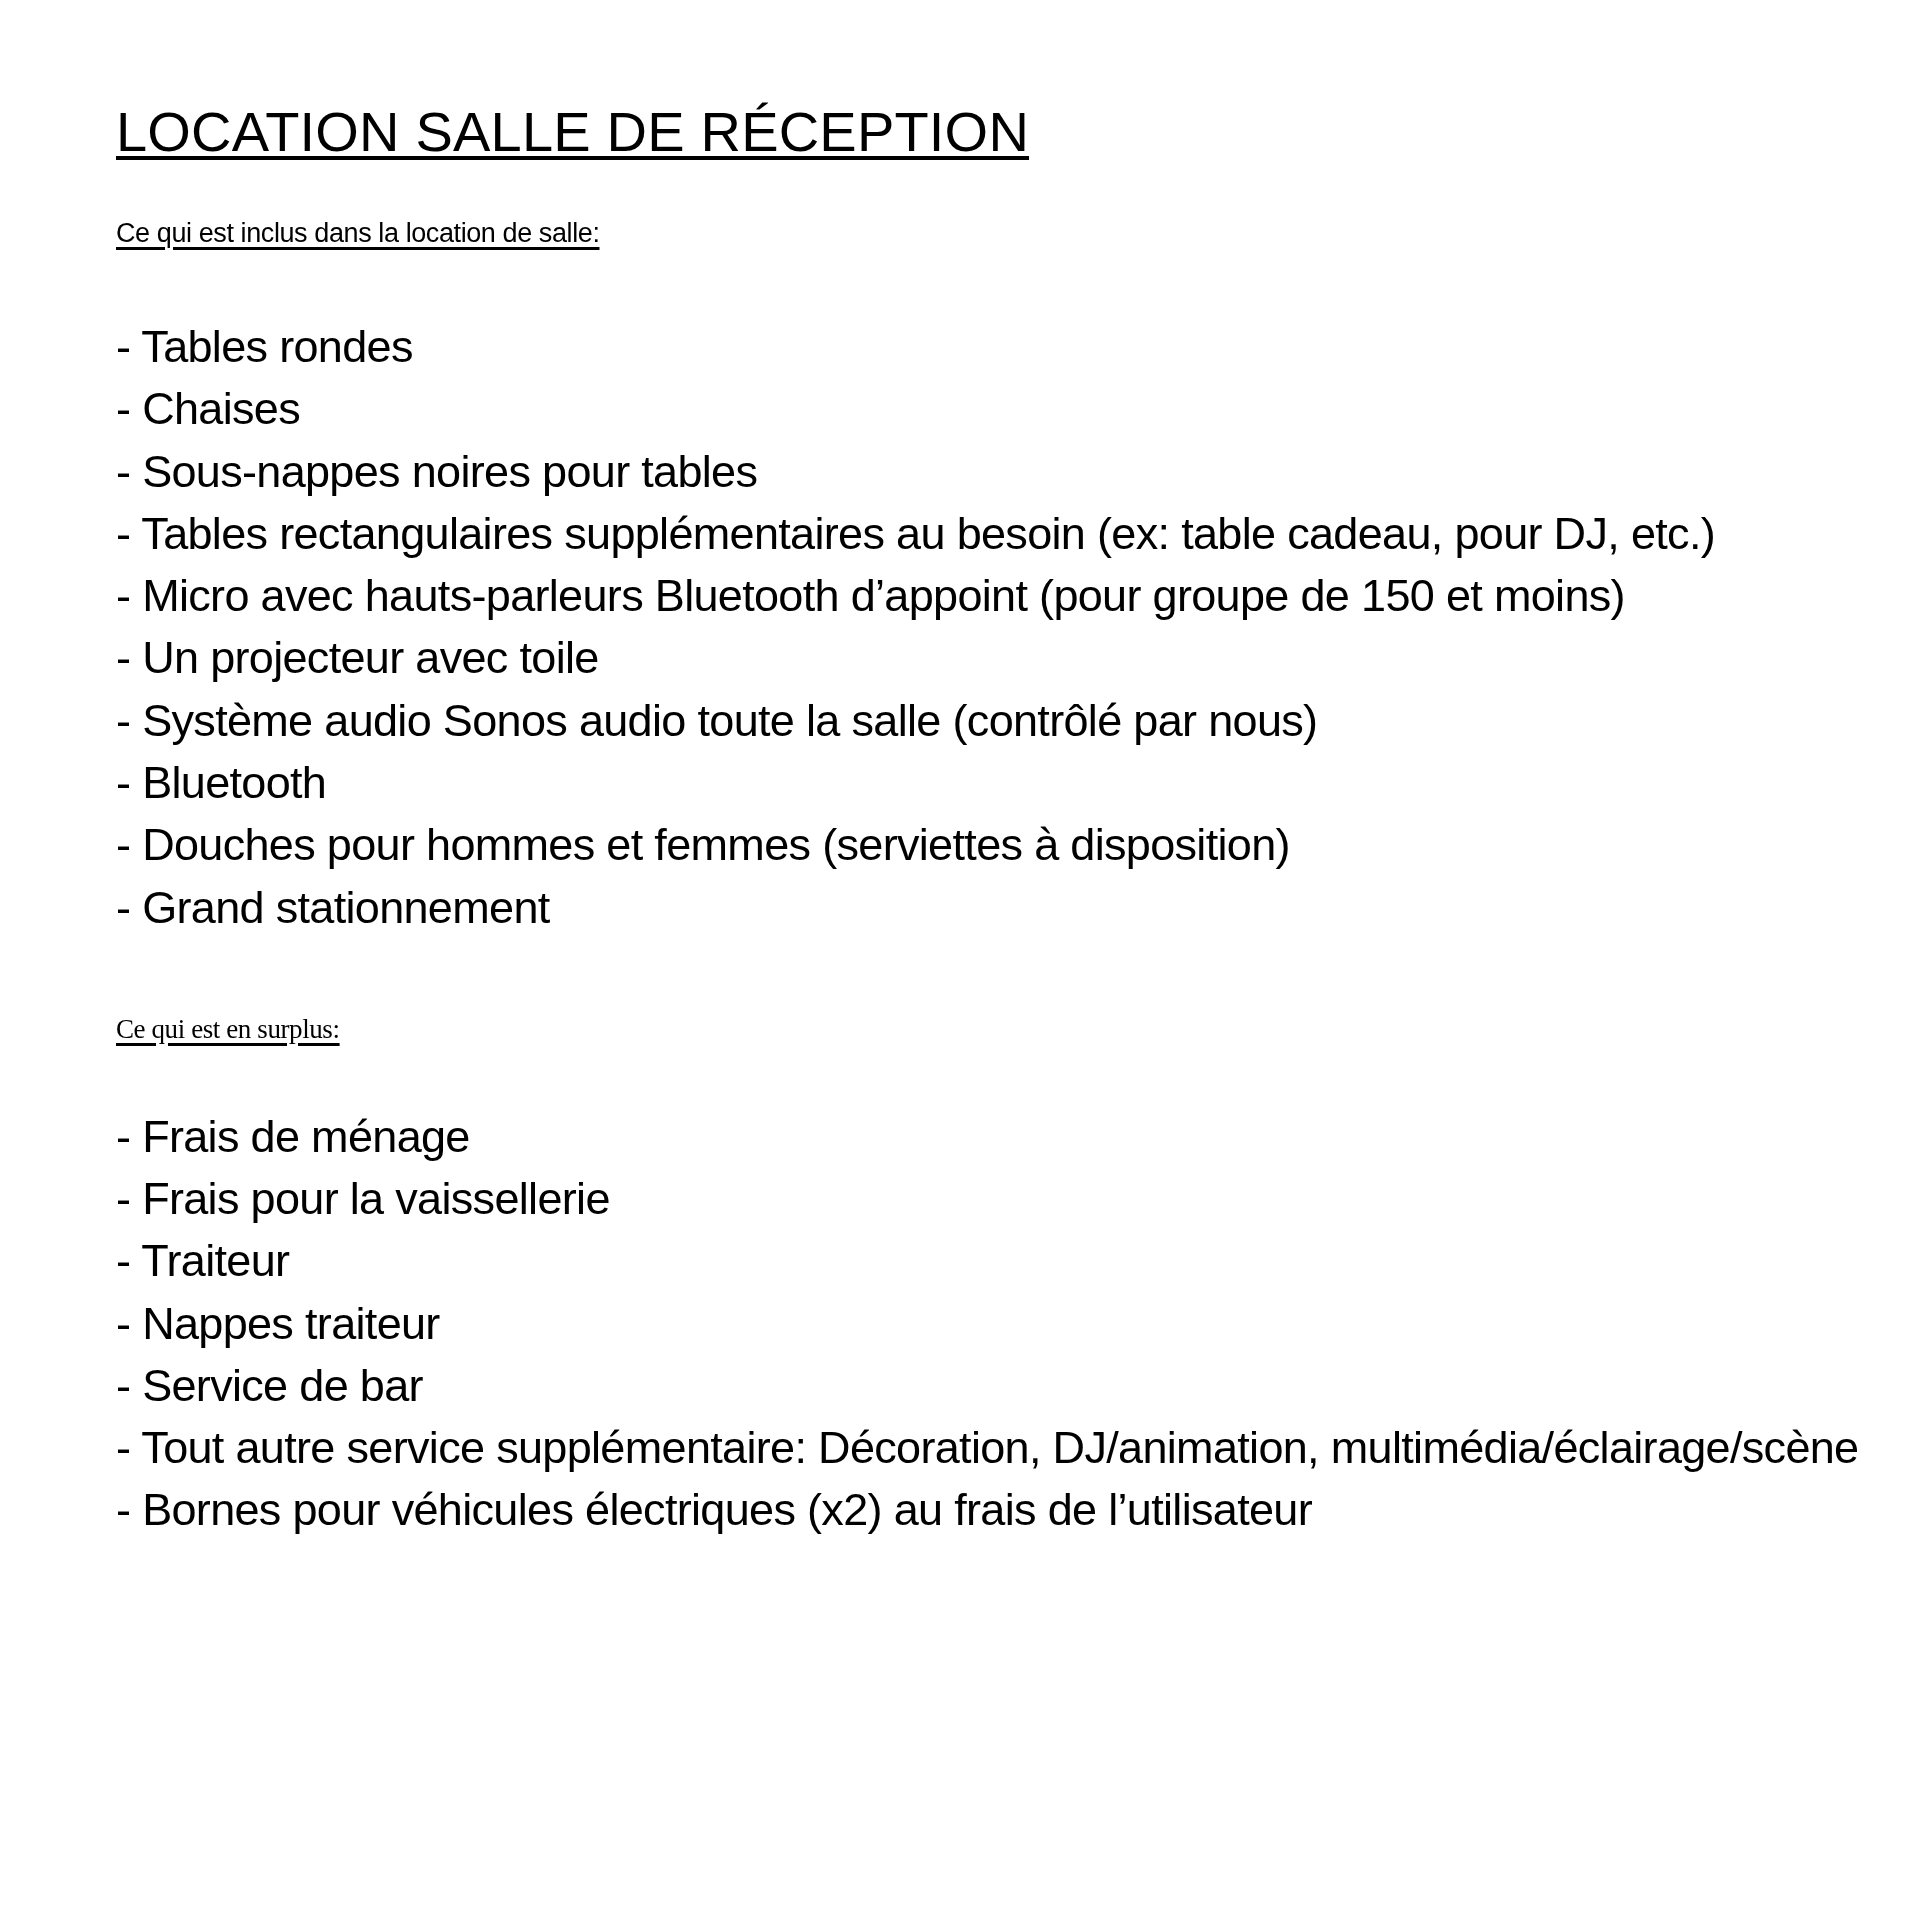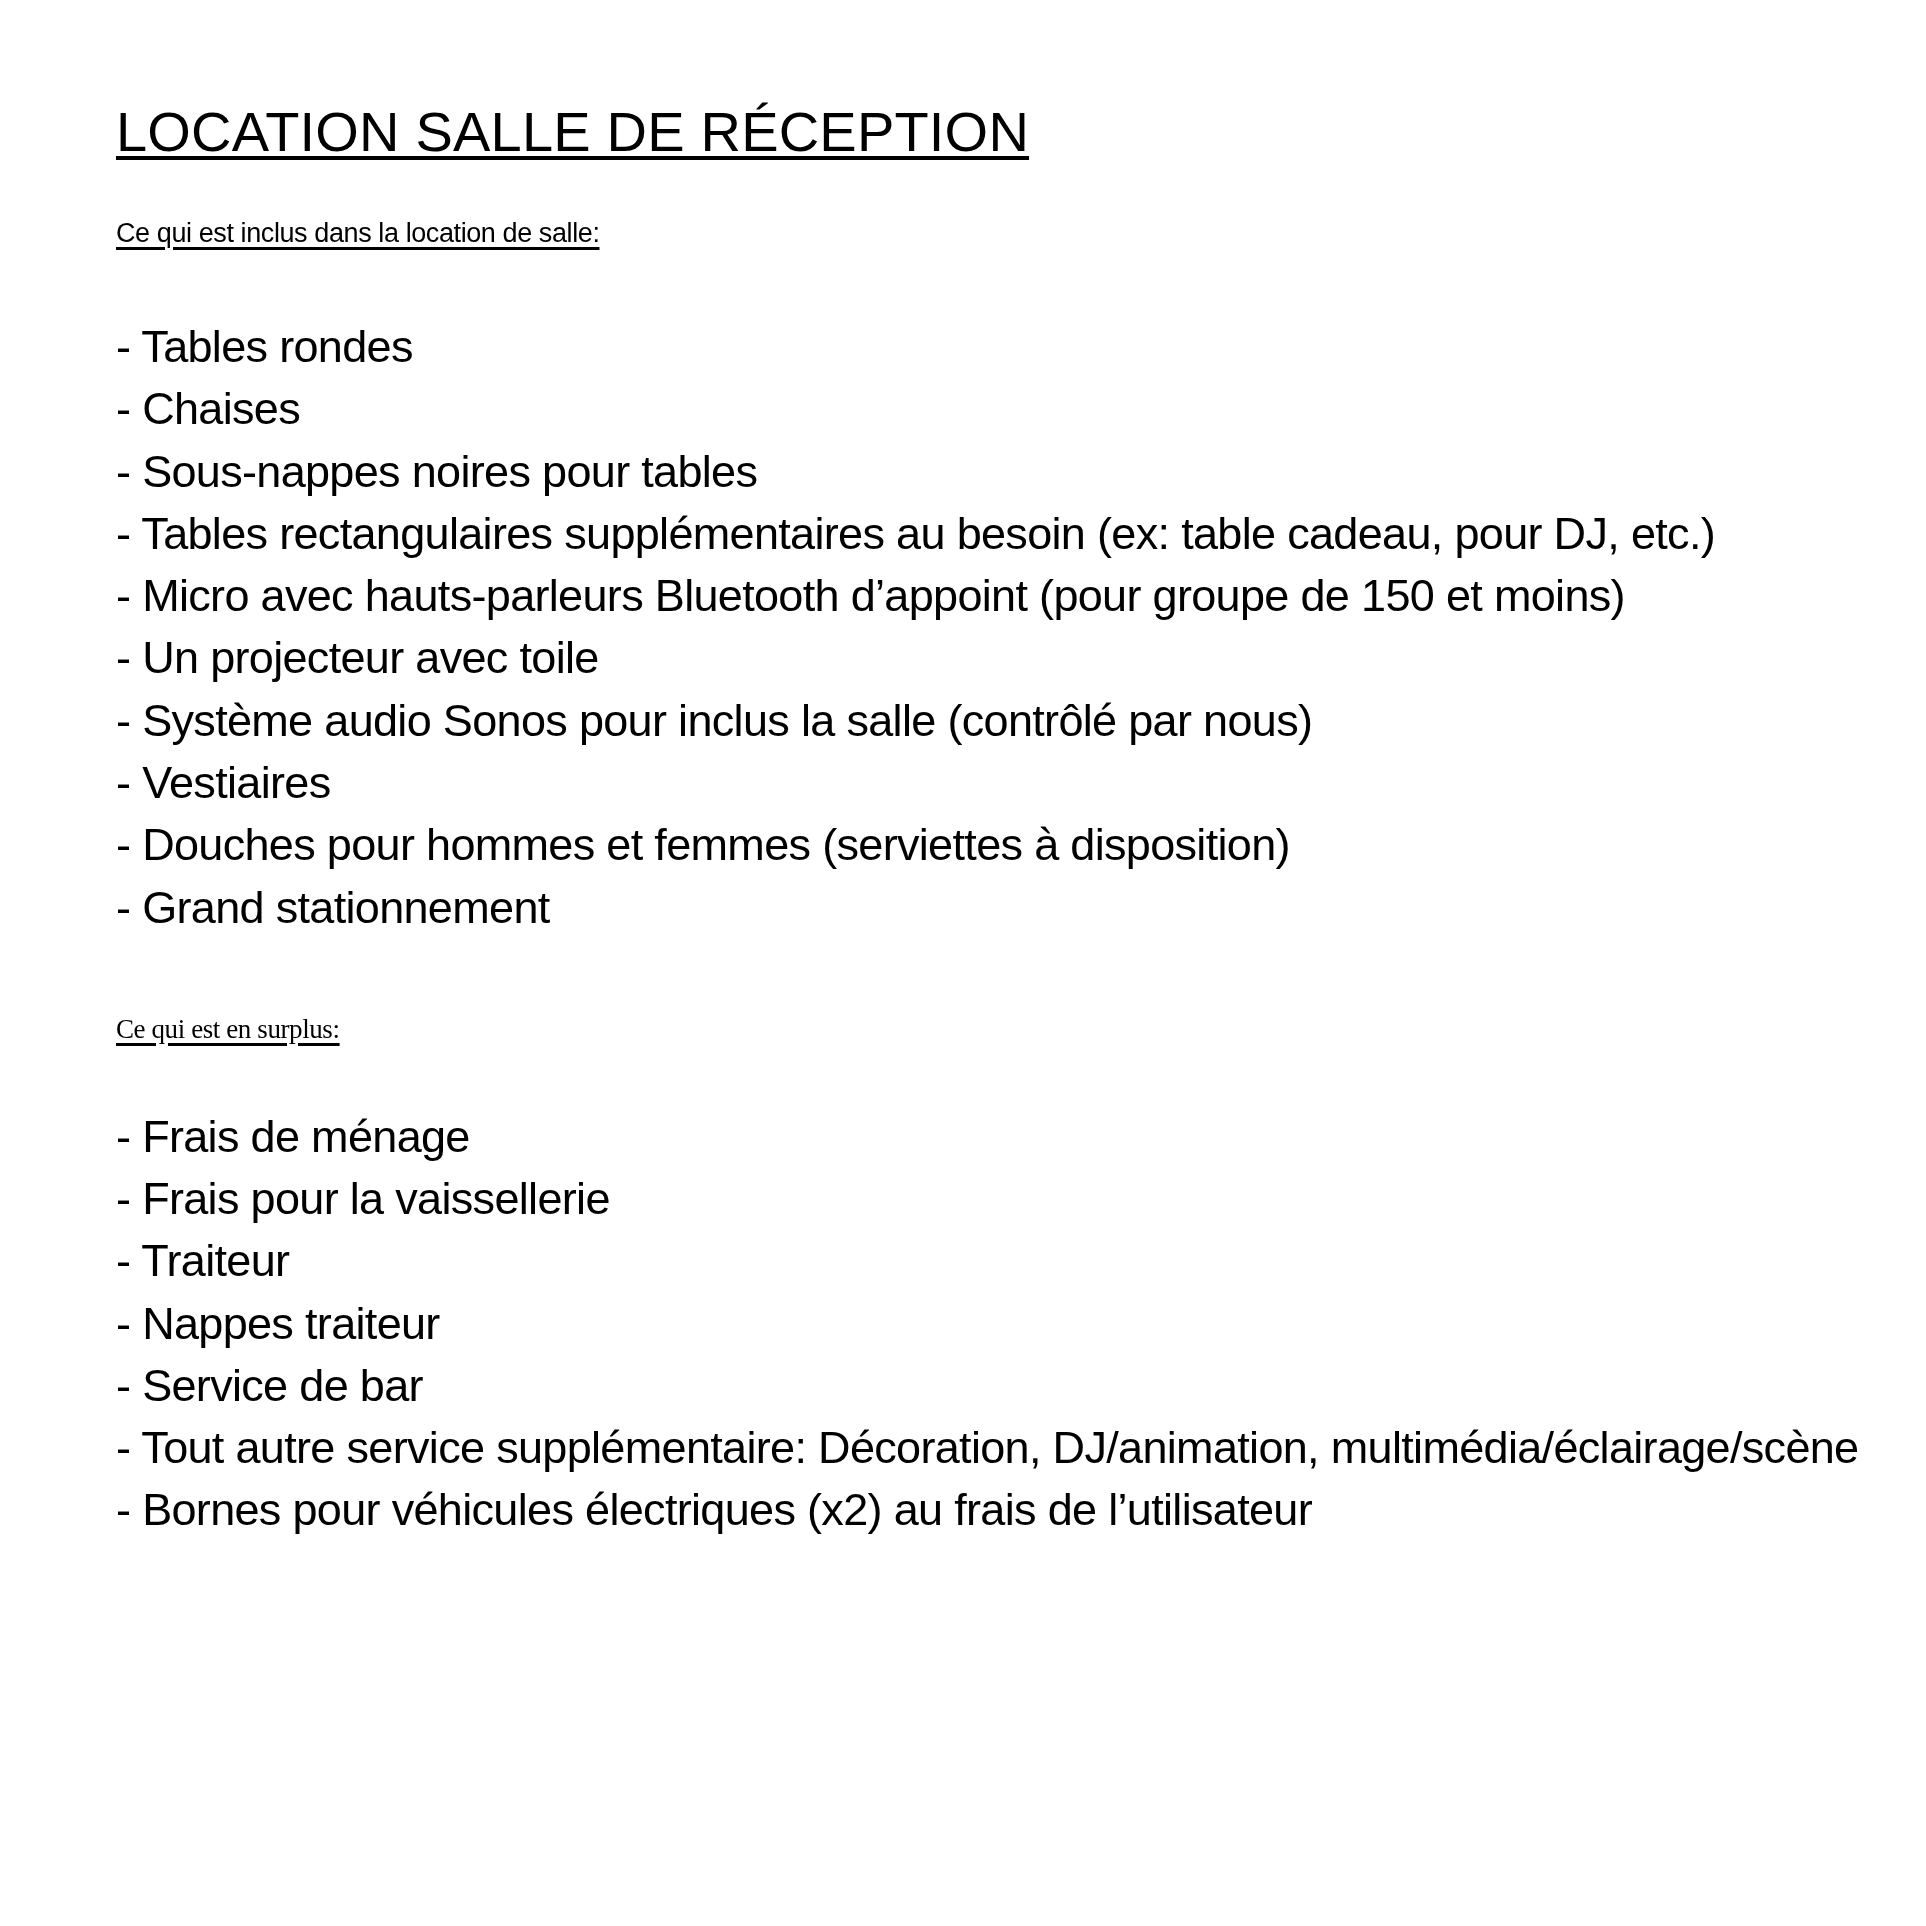--- a/index.html
+++ b/index.html
@@ -64,22 +64,22 @@
 
     <section>
       <h2 class="heading first">Ce qui est inclus dans la location de salle:</h2>
       <div class="list">
           <div class="list-item">- Tables rondes</div>
           <div class="list-item">- Chaises</div>
           <div class="list-item">- Sous-nappes noires pour tables</div>
           <div class="list-item">- Tables rectangulaires supplémentaires au besoin (ex: table cadeau, pour DJ, etc.)</div>
           <div class="list-item">- Micro avec hauts-parleurs Bluetooth d’appoint (pour groupe de 150 et moins)</div>
           <div class="list-item">- Un projecteur avec toile</div>
-          <div class="list-item">- Système audio Sonos pour inclus la salle (contrôlé par nous)</div>
-          <div class="list-item">- Vestiaires</div>
+          <div class="list-item">- Système audio Sonos audio toute la salle (contrôlé par nous)</div>
+          <div class="list-item">- Bluetooth</div>
           <div class="list-item">- Douches pour hommes et femmes (serviettes à disposition)</div>
           <div class="list-item">- Grand stationnement</div>
         </div>
     </section>
 
     <section>
       <h2 class="heading second">Ce qui est en surplus:</h2>
       <div class="list second">
           <div class="list-item">- Frais de ménage</div>
           <div class="list-item">- Frais pour la vaissellerie</div>

